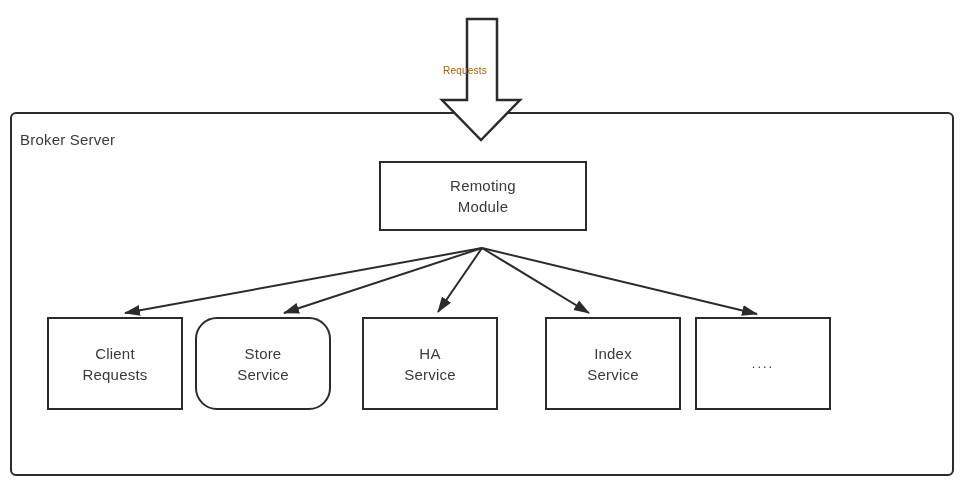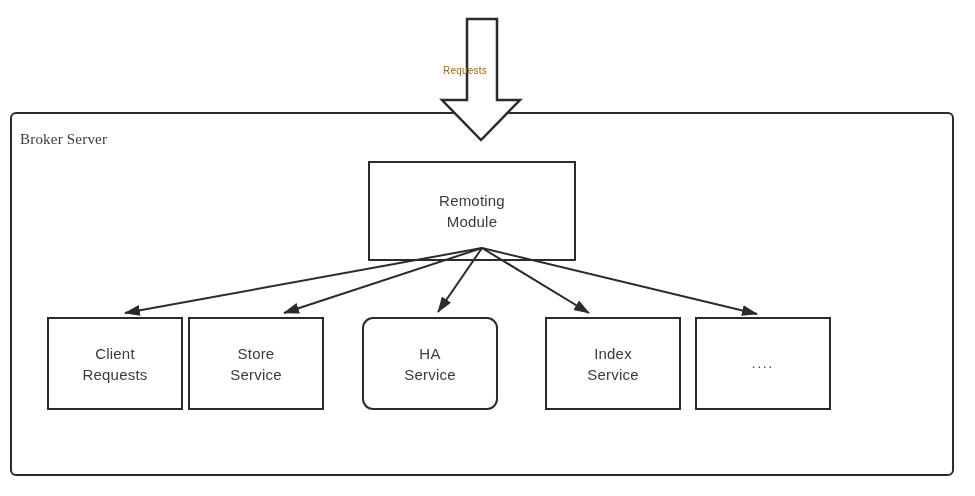--- a/index.html
+++ b/index.html
@@ -24,49 +24,48 @@
     background: #ffffff;
     z-index: 1;
   }
   .broker-label {
     position: absolute;
     left: 20px; top: 131px;
     font-size: 15px;
     color: #3a3a3a;
     z-index: 2;
     letter-spacing: 0.2px;
-    font-family: Liberation Serif, serif;
   }
 
   
   .node {
     position: absolute;
     border: 2px solid #2b2b2b;
     background: #ffffff;
     display: flex;
     align-items: center;
     justify-content: center;
     text-align: center;
     font-size: 15px;
     color: #3a3a3a;
     line-height: 21px;
     white-space: pre-line;
     z-index: 2;
     letter-spacing: 0.2px;
   }
 
   .remoting {
-    left: 368px; top: 161px;
-    width: 208px; height: 100px;
+    left: 379px; top: 161px;
+    width: 208px; height: 70px;
   }
 
   .module { top: 317px; width: 136px; height: 93px; }
   .module-1 { left: 47px; }
-  .module-2 { left: 188px; }
-  .module-3 { left: 362px; border-radius: 11px; }
+  .module-2 { left: 195px; border-radius: 22px; }
+  .module-3 { left: 362px; }
   .module-4 { left: 545px; }
   .module-5 { left: 695px; letter-spacing: 2px; font-size: 13px; }
 
   
   .arrow-layer {
     position: absolute;
     left: 0; top: 0;
     width: 975px; height: 496px;
     z-index: 3;
     pointer-events: none;

